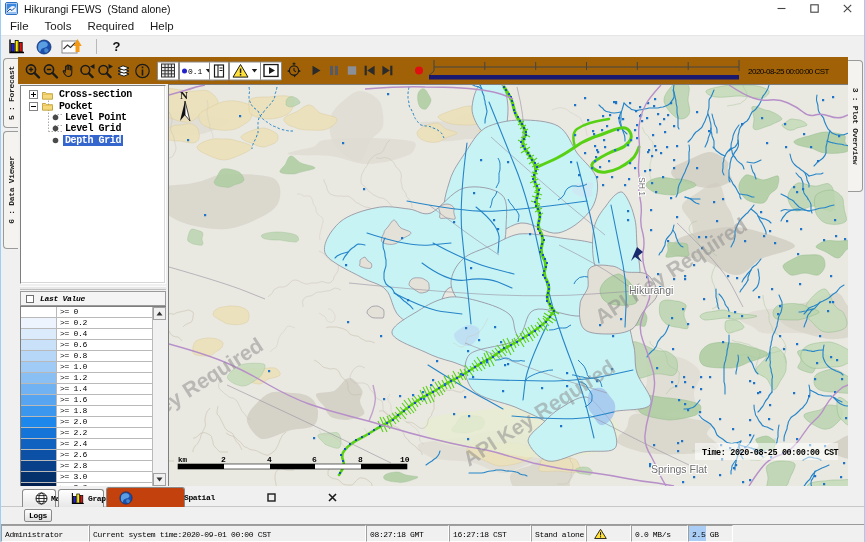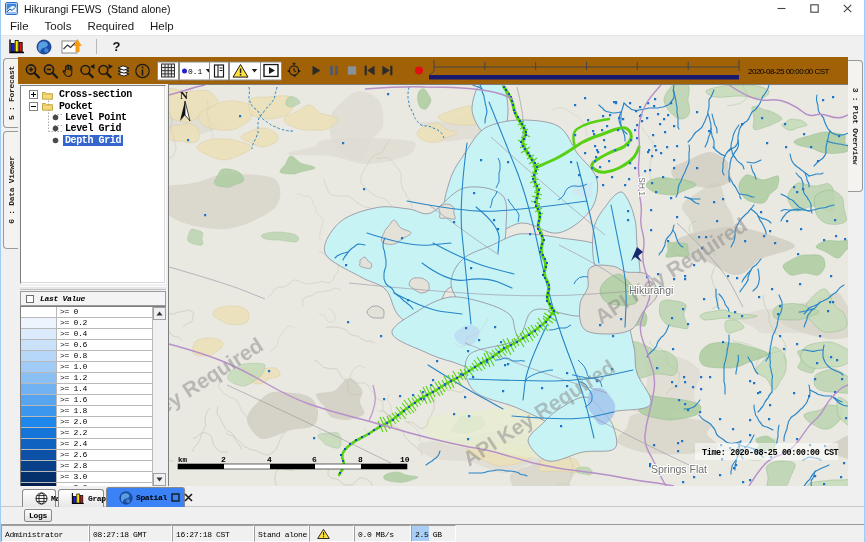--- a/index.html
+++ b/index.html
@@ -77,21 +77,21 @@
 
 
 #map-panel { position:absolute; left:167px; top:0; width:680px; height:402px;
   border-top:1px solid #7e7e7e; border-left:1px solid #7e7e7e; background:#e9e8e1; overflow:hidden; }
 #map-svg { display:block; }
 
 
 #tabrow { position:absolute; left:0; top:486px; width:863px; height:21px; background:#f0f0f0; border-bottom:1px solid #c8c8c8; }
 .btab { position:absolute; top:3px; height:18px; background:linear-gradient(#ffffff,#e7e7e7); border:1px solid #8a8a8a;
   border-bottom:none; border-radius:3px 3px 0 0; display:flex; align-items:center; padding:0 12px; }
-.btab.active { top:1px; height:20px; background:#3b82f6; }
+.btab.active { top:1px; height:20px; background:#c2410c;gap:48px; }
 .btab .blabel { font-family:"Liberation Mono",monospace; font-size:8px; font-weight:bold; letter-spacing:-0.4px; color:#000; margin-left:3px; }
 .btab .ticon { display:inline-flex; }
 .btab .xtra { display:inline-flex; margin-left:4px; }
 
 
 #logsrow { position:absolute; left:0; top:507px; width:863px; height:17px; background:#f0f0f0; }
 #logs-btn { position:absolute; left:23px; top:2px; height:13px; padding:0 4px; background:linear-gradient(#ffffff,#e0e0e0);
   border:1px solid #8a8a8a; border-radius:2px; font-family:"Liberation Mono",monospace; font-size:8px; font-weight:bold; letter-spacing:-0.3px;
   display:flex; align-items:center; color:#000; }
 
@@ -848,20 +848,23 @@
 <div id="logsrow">
  <div id="logs-btn">
       <span>Logs</span>
     </div>
 </div>
 
 <div id="statusbar">
  <div class="scell" style="width:88px">
       <span class="stxt">Administrator</span>
     </div>
+    <div class="scell" style="width:277px">
+      <span class="stxt">Current system time:2020-09-01 00:00 CST</span>
+    </div>
     <div class="scell" style="width:83px">
       <span class="stxt">08:27:18 GMT</span>
     </div>
     <div class="scell" style="width:82px">
       <span class="stxt">16:27:18 CST</span>
     </div>
     <div class="scell" style="width:55px">
       <span class="stxt">Stand alone</span>
     </div>
     <div class="scell" style="width:45px">

